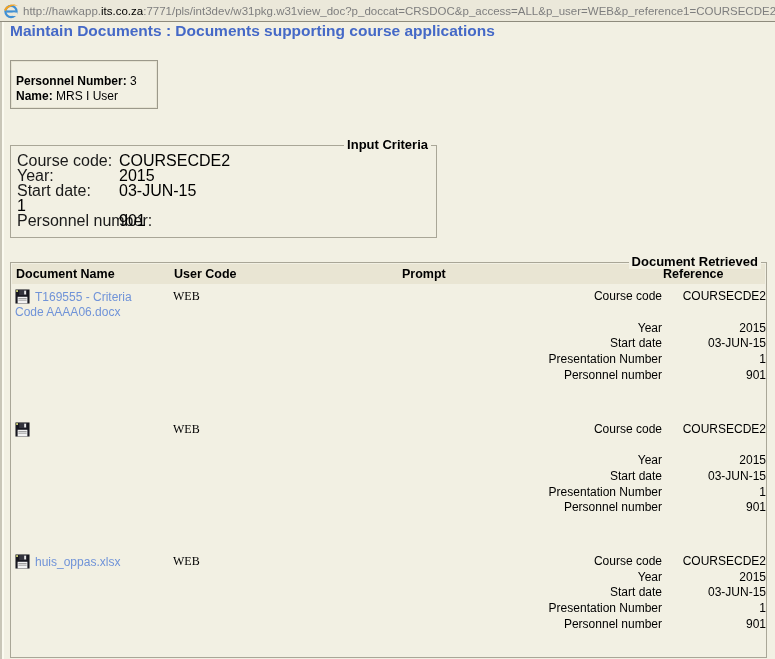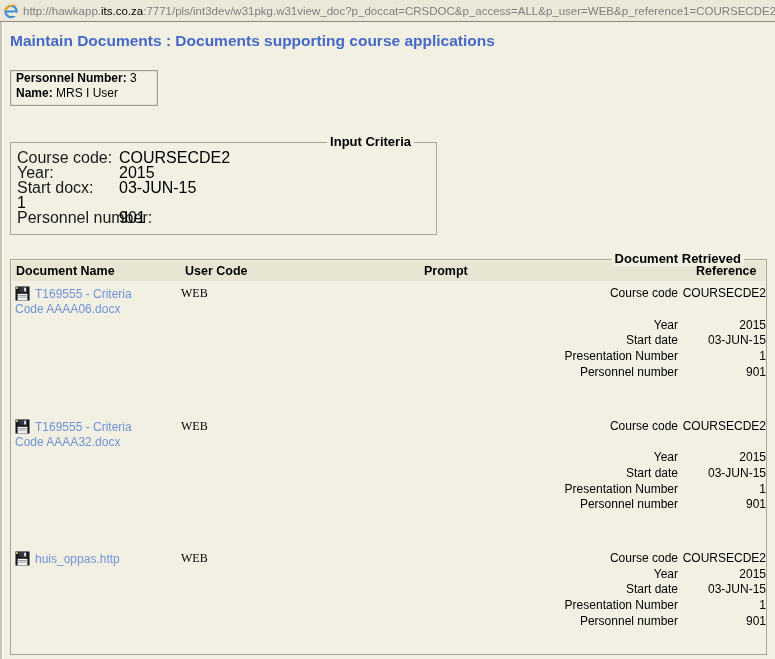--- a/index.html
+++ b/index.html
@@ -30,47 +30,47 @@
   
   .frame-left {
     position: absolute; top: 22px; left: 0; bottom: 0; width: 4px;
     background: #c9c6b8; border-right: 2px solid #fbfaf0; z-index: 5;
   }
 
   
   .page { padding: 0 8px 0 10px; }
 
   .page-title {
-    margin-top: 10px;
+    margin-top: 0;
     font-size: 15.5px;
     font-weight: bold;
     color: #4569c7;
   }
 
   .personnel-box {
     margin-top: 20px;
     width: 148px;
     border: 1px solid #9c998b;
     box-shadow: inset 0 0 0 1px #e6e3d2;
-    padding: 0 4px 4px 5px;
+    padding: 13px 4px 4px 5px;
     font-size: 12px;
     line-height: 15px;
   }
   .personnel-box b { font-weight: bold; }
 
   
   .fieldset {
     border: 1px solid #a9a697;
     position: relative;
     background: #f2f0e3;
   }
   .fieldset > .legend {
     position: absolute;
     top: -8px;
-    right: 22px;
+    right: 5px;
     background: #f2f0e3;
     padding: 0 3px;
     font-size: 13px;
     font-weight: bold;
     line-height: 14px;
   }
 
   .input-criteria {
     margin-top: 36px;
     width: 427px;
@@ -87,30 +87,28 @@
     padding-bottom: 20px;
   }
   .doc-header {
     display: grid;
     grid-template-columns: 158px 228px 261px auto;
     background: #e9e5d3;
     font-size: 12.5px;
     font-weight: bold;
     padding: 3px 0 3px 4px;
     margin: 1px;
-    gap: 11px;
   }
   .doc-rows { padding: 4px 0 0 4px; }
   .doc-row {
     display: grid;
     grid-template-columns: 158px 228px auto;
     align-items: start;
     font-size: 12px;
     margin-bottom: 38px;
-    gap: 8px;
   }
   .doc-row:last-child { margin-bottom: 0; }
   .doc-name { line-height: 15px; padding-right: 12px; }
   .doc-link { color: #7093d8; text-decoration: none; cursor: pointer; }
   .floppy { width: 15px; height: 15px; vertical-align: -3px; margin-right: 5px; display: inline-block; }
   .user-code { line-height: 15px; font-family: Liberation Serif, serif; }
   .entry { display: grid; grid-template-columns: 261px auto; line-height: 15.7px; text-align: right; }
   .entry.gap { margin-bottom: 16px; }
 
 </style>
@@ -142,21 +140,21 @@
     <span class="legend">Input Criteria</span>
     <div class="ic-field">
       <span class="ic-label">Course code:</span>
       <span class="ic-value">COURSECDE2</span>
     </div>
     <div class="ic-field">
       <span class="ic-label">Year:</span>
       <span class="ic-value">2015</span>
     </div>
     <div class="ic-field">
-      <span class="ic-label">Start docx:</span>
+      <span class="ic-label">Start date:</span>
       <span class="ic-value">03-JUN-15</span>
     </div>
     <div class="ic-field">
       <span class="ic-value">1</span>
     </div>
     <div class="ic-field">
       <span class="ic-label">Personnel number:</span>
       <span class="ic-value">901</span>
     </div>
   </div>
@@ -213,21 +211,21 @@
       <div class="doc-row">
         <div class="doc-name">
           <svg class="floppy" viewBox="0 0 16 16">
             <rect x="0.5" y="0.5" width="15" height="15" fill="#17171f"></rect>
             <rect x="1.2" y="1.2" width="2" height="2" fill="#c9cd74"></rect>
             <rect x="4.5" y="1" width="8" height="5.5" fill="#34343e"></rect>
             <rect x="9.8" y="1.8" width="2" height="4" fill="#e9e9e9"></rect>
             <rect x="2.8" y="8.3" width="10.4" height="7" fill="#f2f2f2"></rect>
             <rect x="3.6" y="9.6" width="8.8" height="1" fill="#9a9a9a"></rect>
             <rect x="3.6" y="11.4" width="8.8" height="1" fill="#9a9a9a"></rect>
-          </svg><a class="doc-link">T169555 - Criteria Code AAAA32.docx</a>
+          </svg>
         </div>
         <div class="user-code">WEB</div>
         <div class="entries">
           <div class="entry gap">
             <span>Course code</span>
             <span>COURSECDE2</span>
           </div>
           <div class="entry">
             <span>Year</span>
             <span>2015</span>
@@ -250,21 +248,21 @@
       <div class="doc-row">
         <div class="doc-name">
           <svg class="floppy" viewBox="0 0 16 16">
             <rect x="0.5" y="0.5" width="15" height="15" fill="#17171f"></rect>
             <rect x="1.2" y="1.2" width="2" height="2" fill="#c9cd74"></rect>
             <rect x="4.5" y="1" width="8" height="5.5" fill="#34343e"></rect>
             <rect x="9.8" y="1.8" width="2" height="4" fill="#e9e9e9"></rect>
             <rect x="2.8" y="8.3" width="10.4" height="7" fill="#f2f2f2"></rect>
             <rect x="3.6" y="9.6" width="8.8" height="1" fill="#9a9a9a"></rect>
             <rect x="3.6" y="11.4" width="8.8" height="1" fill="#9a9a9a"></rect>
-          </svg><a class="doc-link">huis_oppas.http</a>
+          </svg><a class="doc-link">huis_oppas.xlsx</a>
         </div>
         <div class="user-code">WEB</div>
         <div class="entries">
           <div class="entry">
             <span>Course code</span>
             <span>COURSECDE2</span>
           </div>
           <div class="entry">
             <span>Year</span>
             <span>2015</span>

